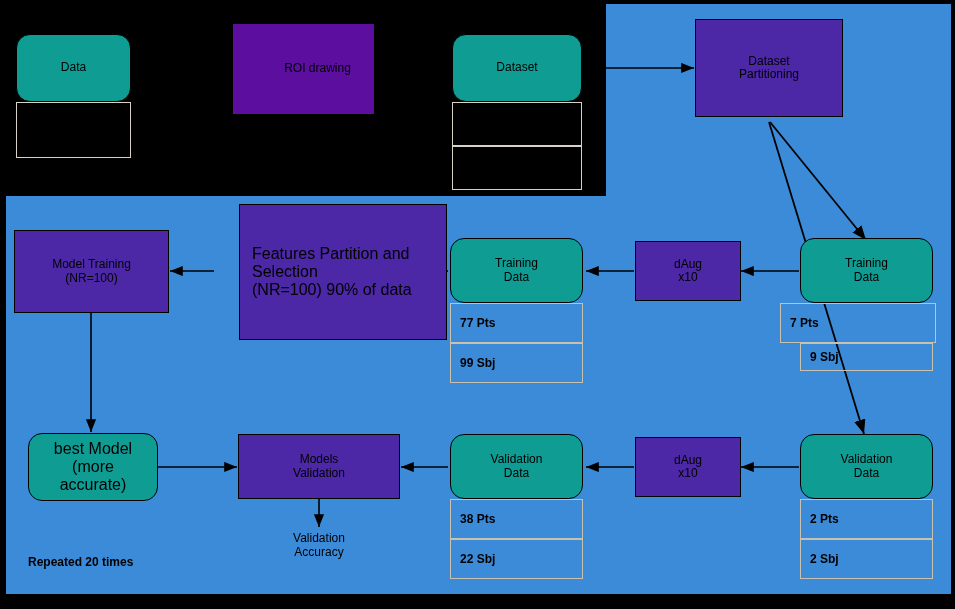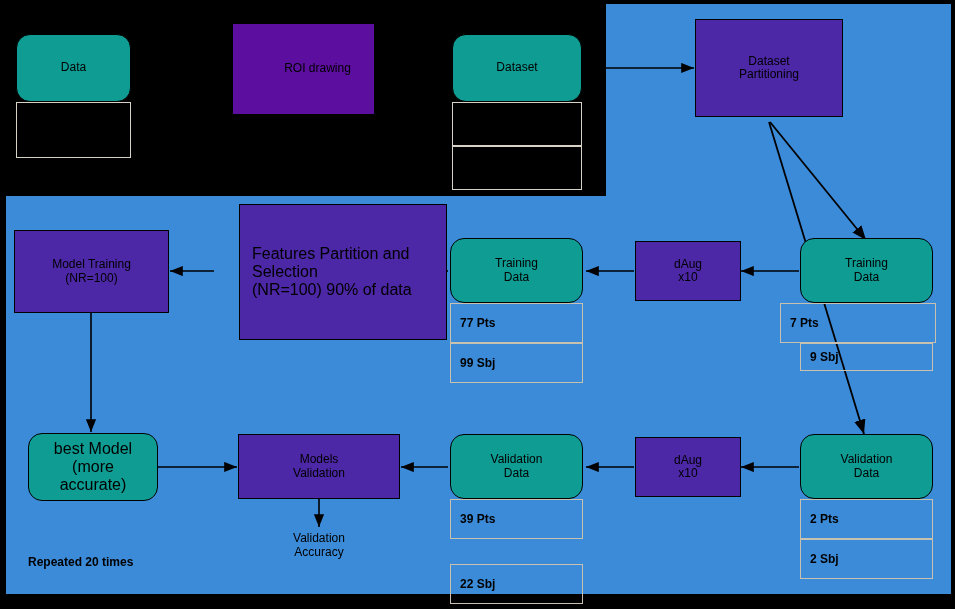--- a/index.html
+++ b/index.html
@@ -143,22 +143,22 @@
 
   <div class="node data fs16" style="left:28px; top:433px; width:130px; height:68px;text-align:center;">best Model
 (more
 accurate)</div>
 
   <div class="node proc fs17" style="left:238px; top:434px; width:162px; height:65px;">Models
 Validation</div>
 
   <div class="node data fs17" style="left:450px; top:434px; width:133px; height:65px;">Validation
 Data</div>
-  <div class="cell" style="left:450px; top:499px; width:133px; height:40px;">39 Pts</div>
-  <div class="cell" style="left:450px; top:564px; width:133px; height:40px;">22 Sbj</div>
+  <div class="cell" style="left:450px; top:499px; width:133px; height:40px;">38 Pts</div>
+  <div class="cell" style="left:450px; top:539px; width:133px; height:40px;">22 Sbj</div>
 
   <div class="node proc fs17" style="left:635px; top:437px; width:106px; height:60px;">dAug
 x10</div>
 
   <div class="node data fs17" style="left:800px; top:434px; width:133px; height:65px;">Validation
 Data</div>
   <div class="cell" style="left:800px; top:499px; width:133px; height:40px;">2 Pts</div>
   <div class="cell" style="left:800px; top:539px; width:133px; height:40px;">2 Sbj</div>
 
   <div class="plain fs17" style="left:249px; top:532px; width:140px;">Validation

